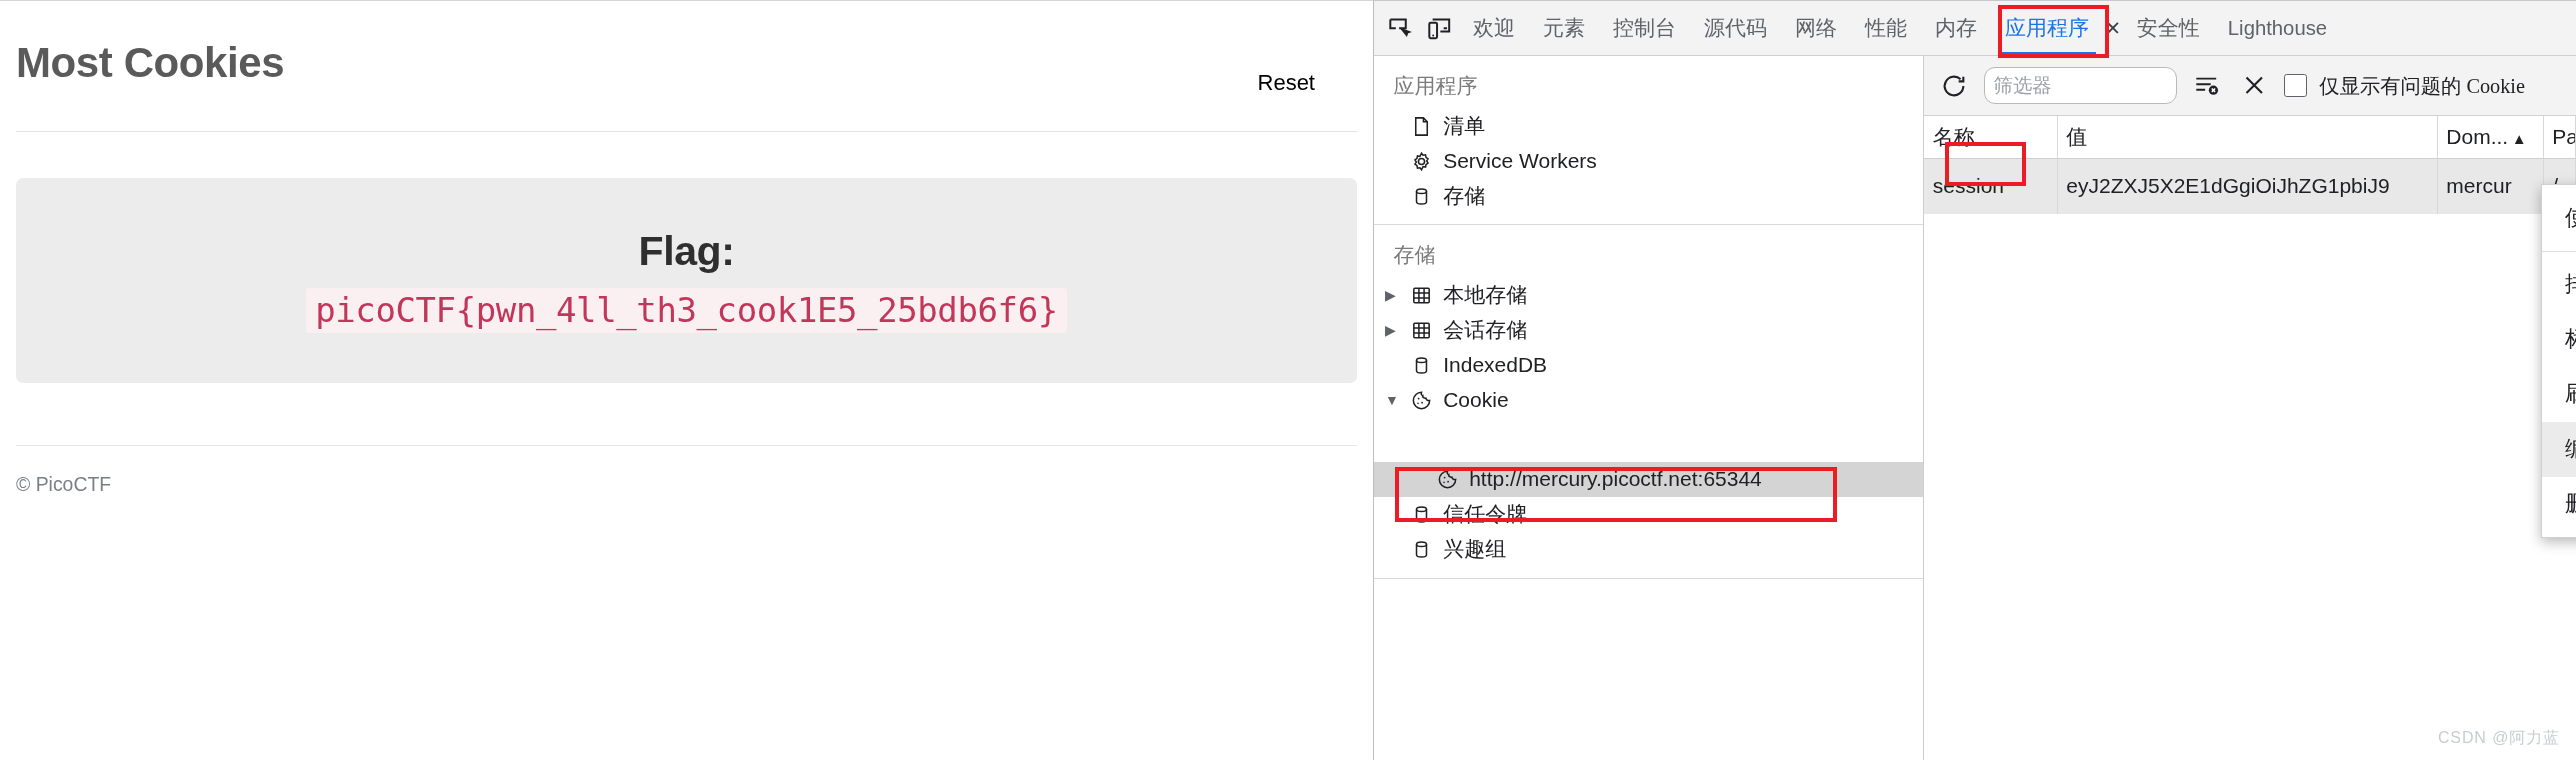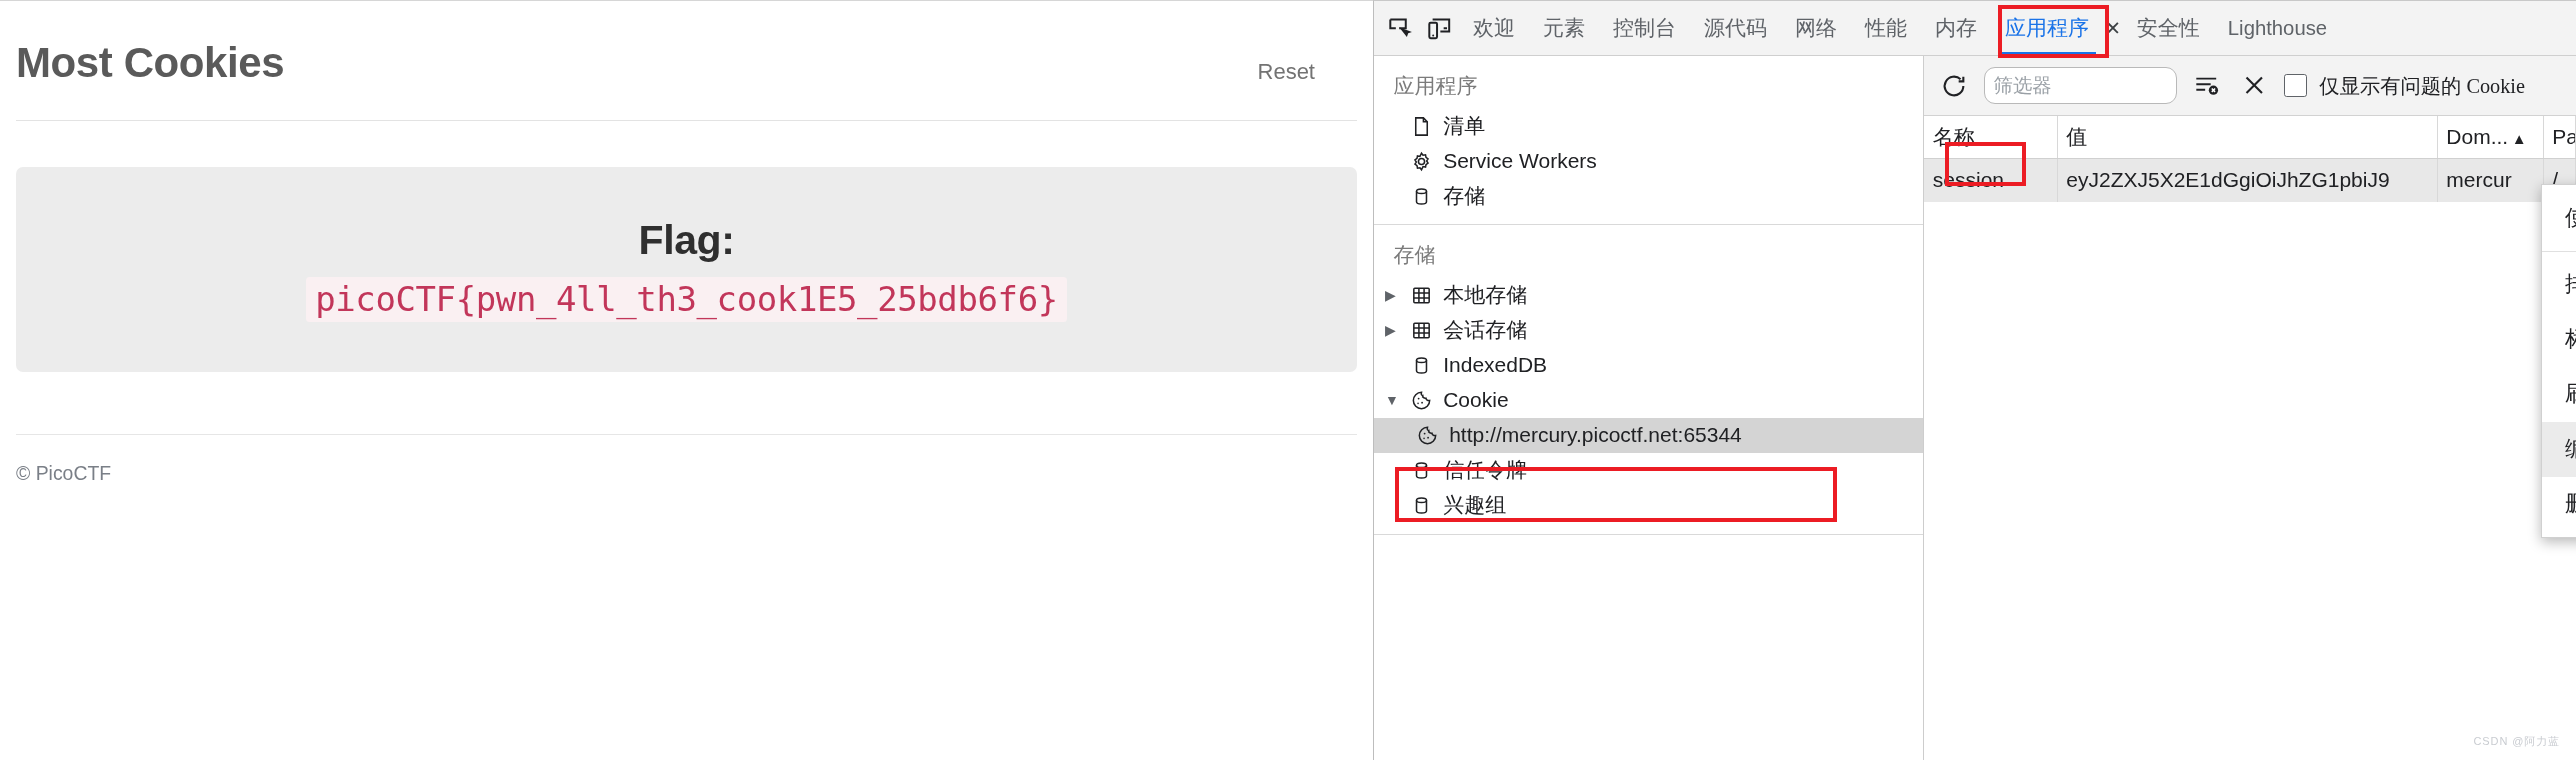--- a/index.html
+++ b/index.html
@@ -23,22 +23,22 @@
     display: flex; align-items: flex-start; justify-content: space-between;
     padding-top: 41px; padding-bottom: 35px;
     border-bottom: 0.9px solid #e3e3e3;
     margin: 0 0 0 0;
   }
   .page-title {
     font-size: 42px; font-weight: 700; color: #5a5a5a;
     letter-spacing: -0.4px; line-height: 1;
   }
   .reset-link {
-    font-size: 22px; color: #737373; text-decoration: none;
-    margin-top: 17px; margin-right: 42px; cursor: pointer;
+    font-size: 22px; color: #000000; text-decoration: none;
+    margin-top: 28px; margin-right: 42px; cursor: pointer;
   }
   .flag-card {
     margin-top: 46px;
     background: #ececec;
     border-radius: 7px;
     height: 205px;
     display: flex; flex-direction: column;
     align-items: center; justify-content: center;
     gap: 12.4px;
   }
@@ -115,21 +115,21 @@
   }
   .sb-section { border-bottom: 0.9px solid #d9d9d9; padding: 10.6px 0 10.6px 0; }
   .sb-section:last-child { border-bottom: 0.9px solid #d9d9d9; }
   .sb-heading {
     color: #7b7b7b; font-size: 21px; padding: 5.3px 0 8.8px 19.4px;
   }
   .sb-item {
     display: flex; align-items: center; height: 35px;
     padding-left: 34px; cursor: pointer; position: relative;
   }
-  .sb-item.child { padding-left: 40px; }
+  .sb-item.child { padding-left: 60px; margin-top: 44px; }
   .sb-item.selected { background: #d4d4d4; }
   .sb-twisty {
     width: 19.4px; margin-left: -23px; margin-right: 3.5px;
     color: #5f6368; font-size: 14px; display: flex; align-items: center;
   }
   .sb-ico {
     width: 26.5px; height: 26.5px; margin-right: 8.8px;
     display: flex; align-items: center; justify-content: center;
     flex: 0 0 auto;
   }
@@ -157,21 +157,21 @@
   .ck-check-label { font-size: 20.3px; color: #202124; white-space: nowrap; font-family: Liberation Serif, serif; }
 
   .ck-table { width: 100%; border-collapse: collapse; table-layout: fixed; }
   .ck-table th {
     font-size: 21px; font-weight: normal; color: #202124; text-align: left;
     height: 42px; padding: 0 8.8px; background: #ffffff;
     border-right: 0.9px solid #d8d8d8; border-bottom: 0.9px solid #d0d0d0;
     white-space: nowrap; overflow: hidden;
   }
   .ck-table td {
-    font-size: 21px; color: #202124; height: 44px; padding: 0 8.8px;
+    font-size: 21px; color: #202124; height: 56px; padding: 0 8.8px;
     border-right: 0.9px solid #d8d8d8;
     white-space: nowrap; overflow: hidden; text-overflow: clip;
   }
   .ck-table tr.row { background: #e8e8e8; }
   .sort-arrow { font-size: 15px; margin-left: 3.5px; }
   .ck-tableblank { flex: 1; background: #ffffff; }
 
   
   .ctx-menu {
     position: absolute; left: 1167px; top: 183px; width: 354px;
@@ -182,21 +182,21 @@
   .ctx-item {
     height: 55px; display: flex; align-items: center; justify-content: space-between;
     padding: 0 19.4px 0 23px; font-size: 22px; color: #202124; cursor: pointer;
     white-space: nowrap; position: relative;
   }
   .ctx-item.hl { background: #ebebeb; }
   .ctx-sep { height: 0.9px; background: #e0e0e0; margin: 5.3px 0; }
 
   .watermark {
     position: absolute; right: 16px; bottom: 10.6px;
-    font-size: 11px; color: #c9ccd1; letter-spacing: 0.9px;
+    font-size: 16px; color: #c9ccd1; letter-spacing: 0.9px;
     white-space: nowrap;
   }
 </style>
 </head>
 <body>
 
 <div id="root">
 
   <div class="page">
     <div class="page-inner">

